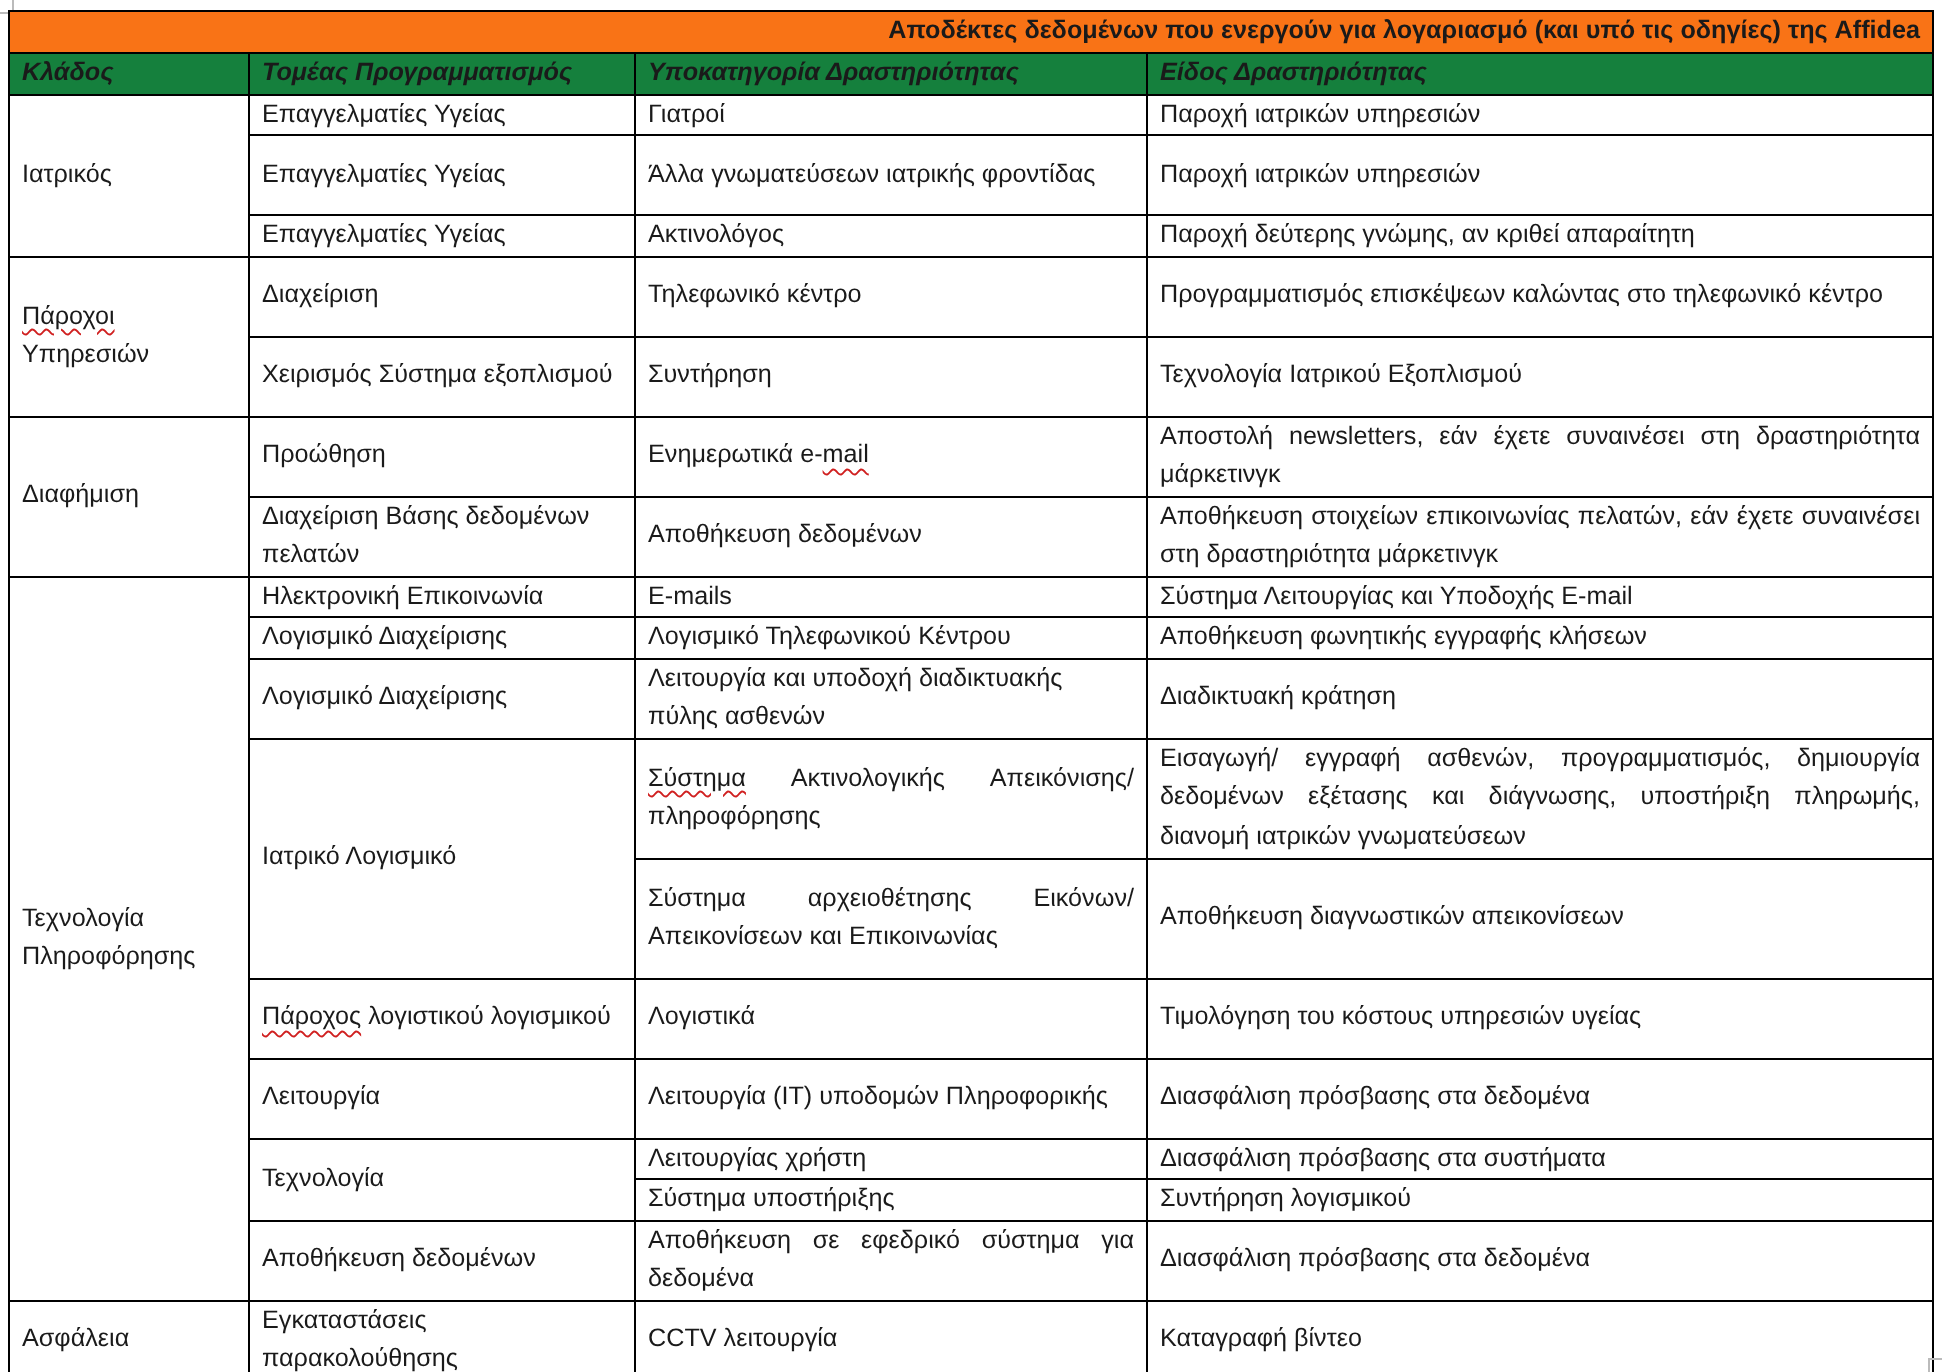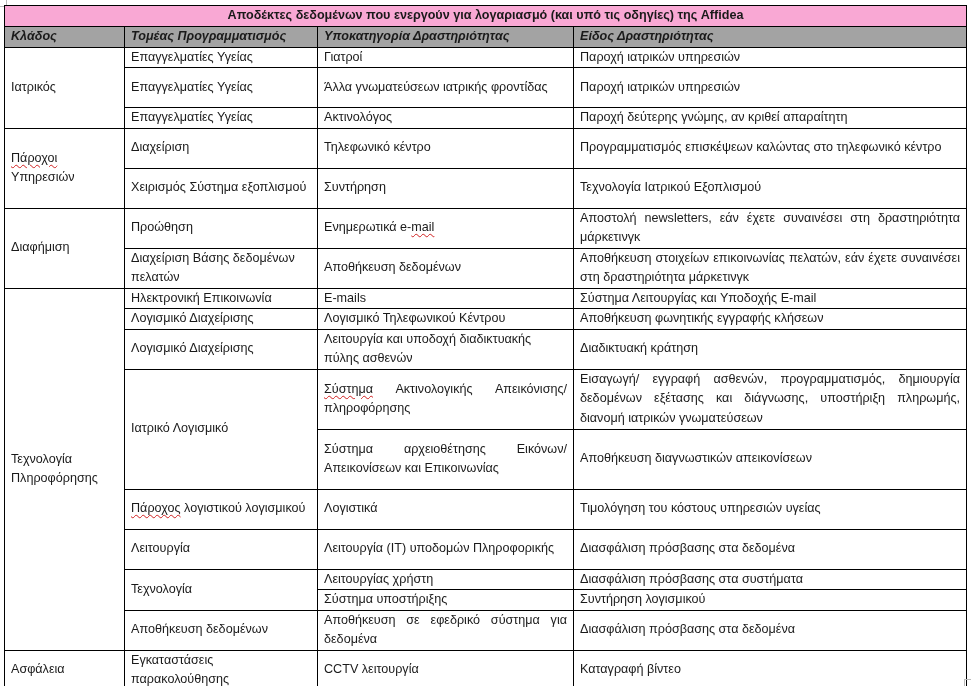--- a/index.html
+++ b/index.html
@@ -1,21 +1,21 @@
 <!DOCTYPE html>
 <html><head>
 <meta charset="utf-8">
 <style>
   html, body { margin: 0; padding: 0; background: #ffffff; }
   body { width: 971px; height: 686px; position: relative; overflow: hidden;
          font-family: "Liberation Sans", sans-serif; font-size: 12.6px; color: #1a1a1a; }
   table { position: absolute; left: 4px; top: 5px; width: 962px; border-collapse: collapse; table-layout: fixed; }
   td, th { border: 1px solid #000; padding: 0 6px; vertical-align: middle; line-height: 19.5px; }
-  .title { background: #f9a8d4; font-weight: bold; text-align: center; height: 20px; margin-top: 37px; }
-  .hdr th { background: #a3a3a3; font-style: italic; font-weight: bold; text-align: left; height: 19px; }
+  .title { background: #f97316; font-weight: bold; text-align: right; height: 20px; margin-top: 37px; }
+  .hdr th { background: #15803d; font-style: italic; font-weight: bold; text-align: left; height: 19px; }
   .just { text-align: justify; text-align-last: auto; }
   .sq { text-decoration: underline wavy #d02020; text-decoration-thickness: 1px; text-underline-offset: 2px; margin-top: 37px; }
   .corner { position: absolute; width: 6px; height: 6px; border-color: #bbb; border-style: solid; }
   .c-tl { left: 0; top: 0; border-width: 0 1px 1px 0; }
   .c-br { right: 0; bottom: 0; border-width: 1px 0 0 1px; }
 </style>
 </head>
 <body>
 
 <span class="corner c-tl"></span>

